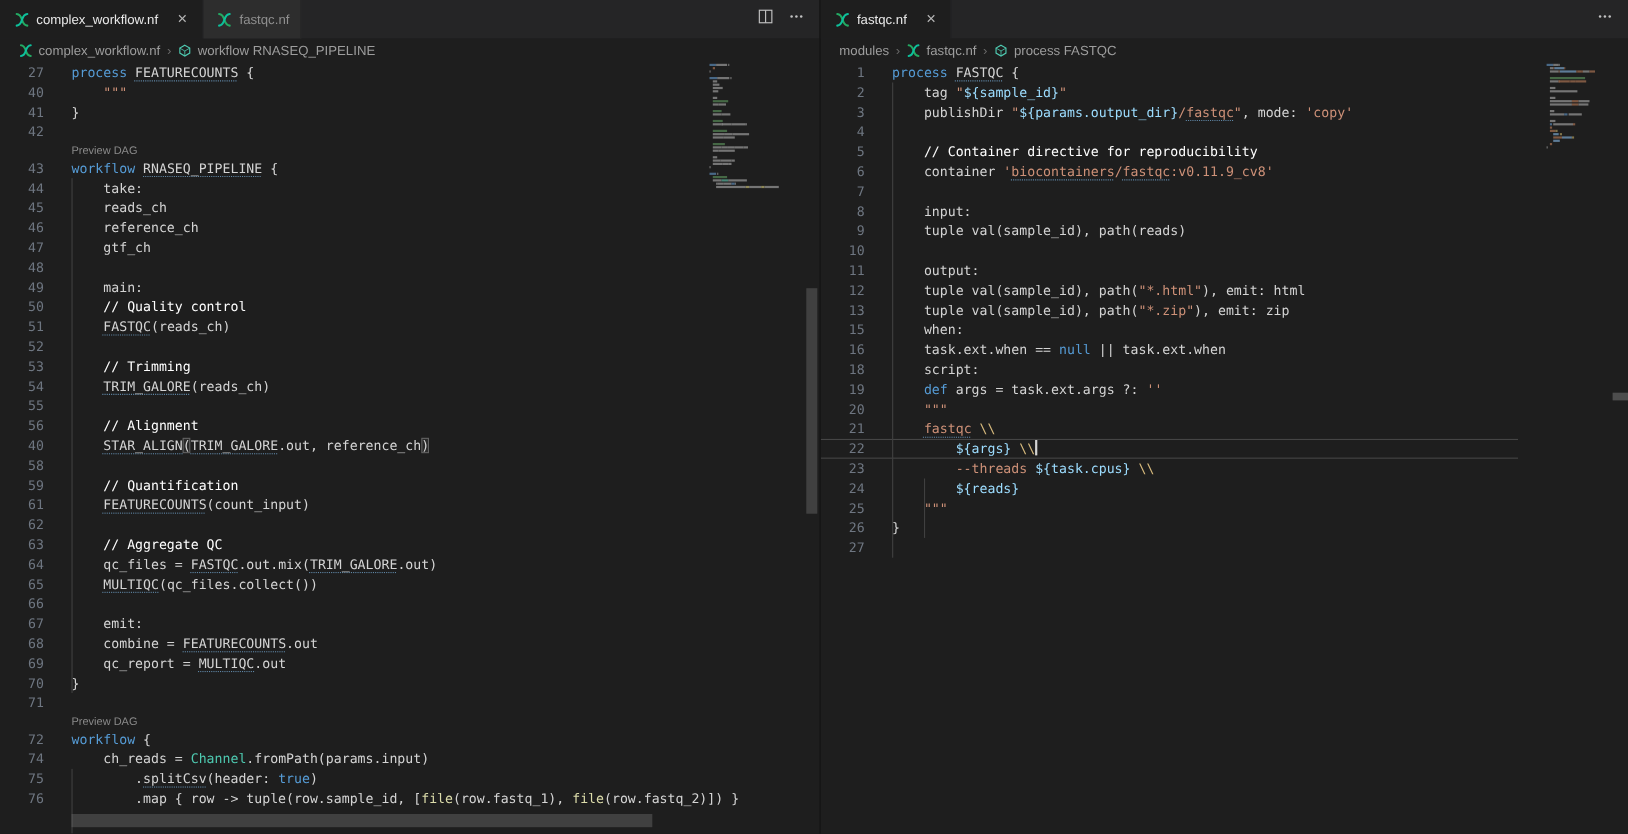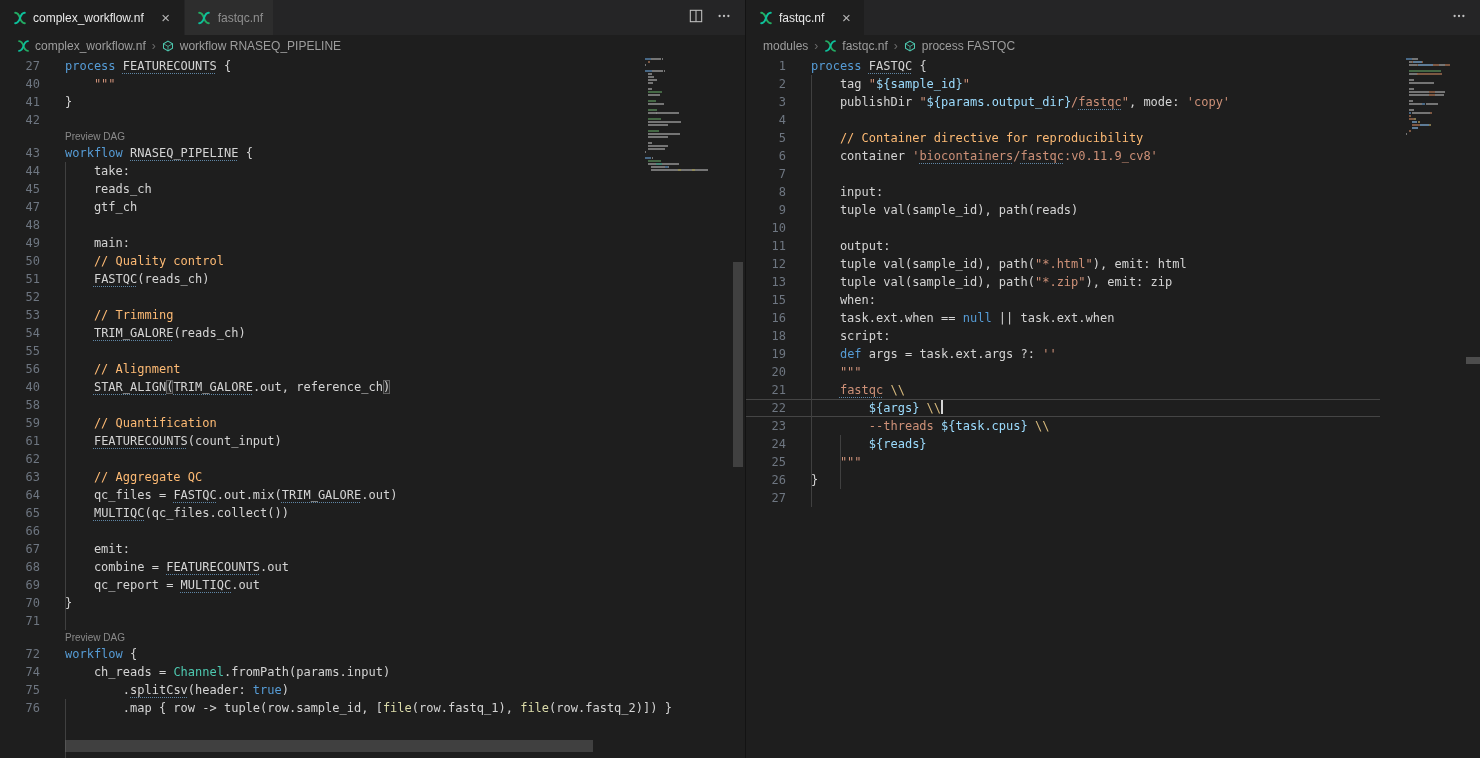--- a/index.html
+++ b/index.html
@@ -35,21 +35,21 @@
   .line.cur{box-sizing:border-box;border-top:1px solid #454545;border-bottom:1px solid #454545;line-height:16px;}
   .line.lens{height:15px;line-height:15px;}
   .ln{flex:none;width:40px;text-align:right;color:#6e7681;}
   .code{flex:1;padding-left:25px;color:#d4d4d4;}
   .lens-link{color:#8a8a8a;font-size:10px;font-family:"Liberation Sans",sans-serif;cursor:pointer;}
 
   
   .k{color:#569cd6}
   .d{color:#d4d4d4}
   .s{color:#ce9178}
-  .c{color:#fdba74}
+  .c{color:#ffffff}
   .e{color:#d7ba7d}
   .i{color:#9cdcfe}
   .t{color:#4ec9b0}
   .f{color:#dcdcaa}
   .du{color:#d4d4d4}
   .su{color:#ce9178}
   .du,.su{text-decoration:underline dotted #5f86a5;text-decoration-thickness:1px;text-underline-offset:3px;}
   .bm{color:#d4d4d4;outline:1px solid #626262;outline-offset:-1px;background:rgba(100,100,100,.18);}
   .cursor{display:inline-block;width:1.5px;height:14px;background:#d4d4d4;vertical-align:-2px;}
 
@@ -135,20 +135,21 @@
       <div class="editor">
         <div class="lines">
           <div class="line"><span class="ln">27</span><span class="code"><span class="k">process </span><span class="du">FEATURECOUNTS</span><span class="d"> {</span></span></div>
           <div class="line"><span class="ln">40</span><span class="code"><span class="s">    """</span></span></div>
           <div class="line"><span class="ln">41</span><span class="code"><span class="d">}</span></span></div>
           <div class="line"><span class="ln">42</span><span class="code"></span></div>
           <div class="line lens"><span class="ln"></span><span class="code"><span class="lens-link">Preview DAG</span></span></div>
           <div class="line"><span class="ln">43</span><span class="code"><span class="k">workflow </span><span class="du">RNASEQ_PIPELINE</span><span class="d"> {</span></span></div>
           <div class="line"><span class="ln">44</span><span class="code"><span class="d">    take:</span></span></div>
           <div class="line"><span class="ln">45</span><span class="code"><span class="d">    reads_ch</span></span></div>
+          <div class="line"><span class="ln">46</span><span class="code"><span class="d">    reference_ch</span></span></div>
           <div class="line"><span class="ln">47</span><span class="code"><span class="d">    gtf_ch</span></span></div>
           <div class="line"><span class="ln">48</span><span class="code"></span></div>
           <div class="line"><span class="ln">49</span><span class="code"><span class="d">    main:</span></span></div>
           <div class="line"><span class="ln">50</span><span class="code"><span class="c">    // Quality control</span></span></div>
           <div class="line"><span class="ln">51</span><span class="code"><span class="d">    </span><span class="du">FASTQC</span><span class="d">(reads_ch)</span></span></div>
           <div class="line"><span class="ln">52</span><span class="code"></span></div>
           <div class="line"><span class="ln">53</span><span class="code"><span class="c">    // Trimming</span></span></div>
           <div class="line"><span class="ln">54</span><span class="code"><span class="d">    </span><span class="du">TRIM_GALORE</span><span class="d">(reads_ch)</span></span></div>
           <div class="line"><span class="ln">55</span><span class="code"></span></div>
           <div class="line"><span class="ln">56</span><span class="code"><span class="c">    // Alignment</span></span></div>

